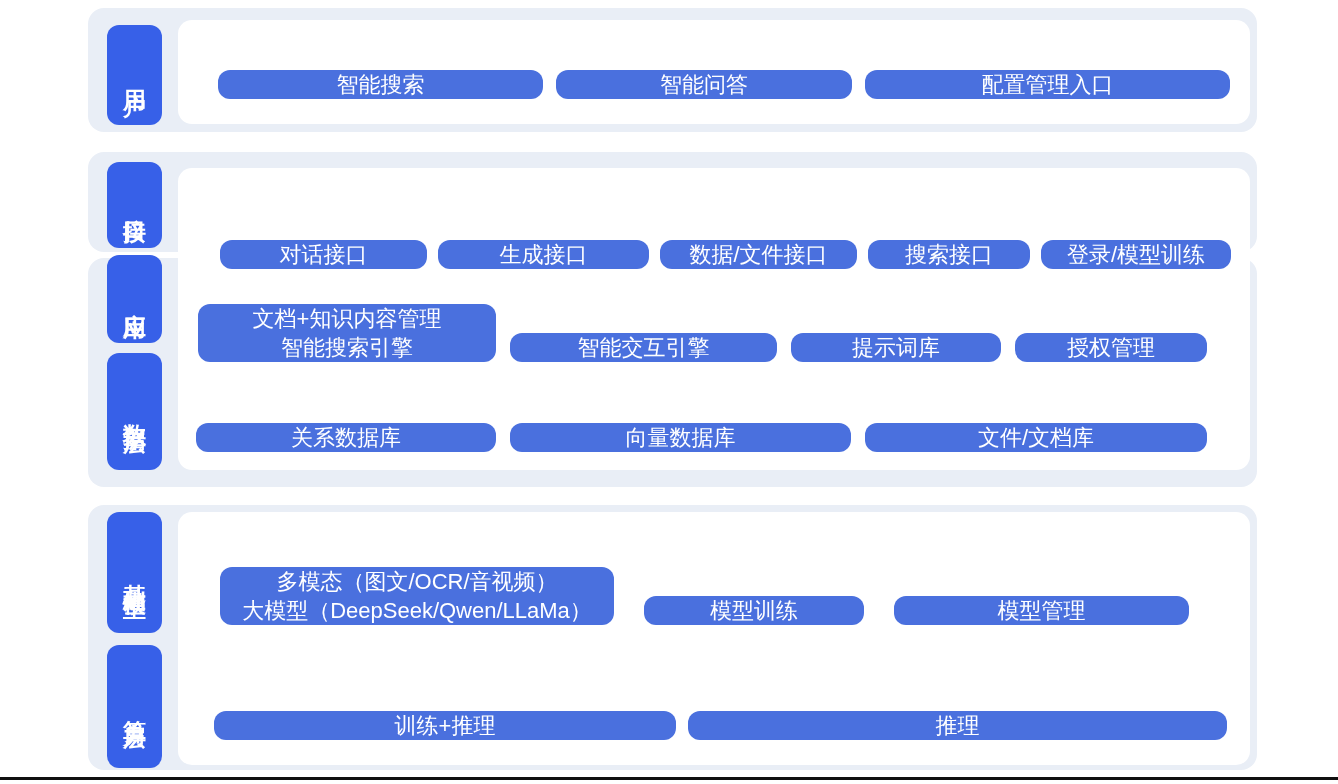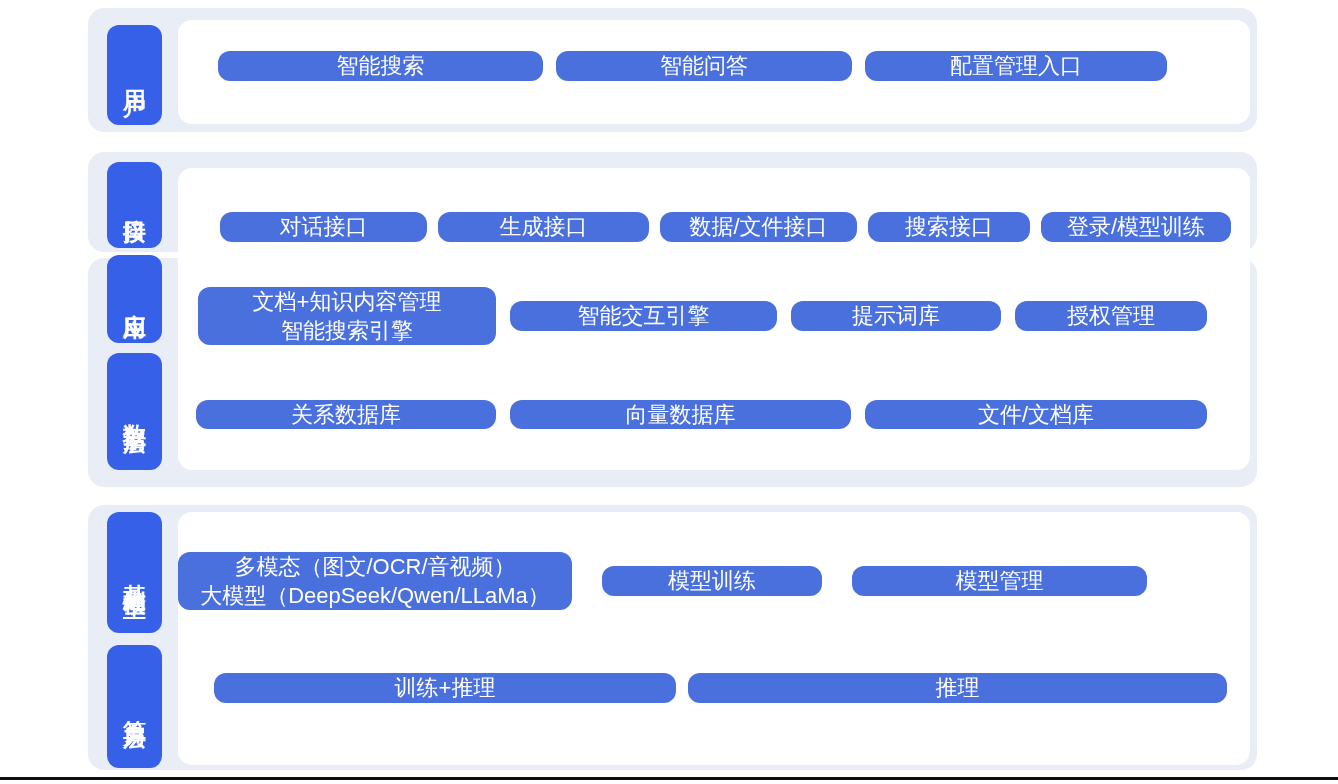--- a/index.html
+++ b/index.html
@@ -1,20 +1,20 @@
 <!DOCTYPE html>
 <html style="--band: #e9eef6; --btn: #4a70de; --label: #3760e8; --line: #101010;"><head>
 <meta charset="utf-8">
 <style>
   html,body{margin:0;padding:0;background:#ffffff;}
   body{font-family:"Liberation Sans","DejaVu Sans",sans-serif;}
   .canvas{position:relative;width:1338px;height:784px;background:#ffffff;overflow:hidden;}
   .band{position:absolute;left:88px;width:1169px;background:var(--band,#e9eef6);border-radius:16px;}
   .content{position:absolute;left:178px;width:1072px;background:#ffffff;border-radius:14px;}
-  .row{position:absolute;left:0;right:0;display:flex;align-items:center;}
+  .row{position:absolute;left:0;right:0;display:flex;align-items:flex-end;}
   .btn{flex:0 0 auto;display:flex;align-items:center;justify-content:center;
        background:var(--btn,#4a70de);color:#ffffff;border-radius:12px;
        font-size:22px;line-height:1.32;text-align:center;white-space:pre-line;}
   .label{position:absolute;left:107px;width:55px;background:var(--label,#3760e8);
          border-radius:12px;color:#ffffff;display:flex;align-items:center;justify-content:center;}
   .vtext{writing-mode:vertical-rl;text-orientation:upright;font-size:23px;font-weight:bold;
          letter-spacing:4px;line-height:1;}
   .baseline{position:absolute;left:0;width:1338px;height:3px;background:var(--line,#101010);}
 </style>
 </head>
@@ -24,21 +24,21 @@
 
   <div class="band" style="top:8px;height:124px"></div>
   <div class="band" style="top:152px;height:100px"></div>
   <div class="band" style="top:258px;height:229px"></div>
   <div class="band" style="top:505px;height:265px"></div>
 
   <div class="content" style="top:20px;height:104px">
     <div class="row" style="top:13px;height:66px;padding-left:40px;gap:13px">
       <div class="btn" style="width:325px">智能搜索</div>
       <div class="btn" style="width:296px">智能问答</div>
-      <div class="btn" style="width:302px">配置管理入口</div>
+      <div class="btn" style="width:365px">配置管理入口</div>
     </div>
   </div>
 
   <div class="content" style="top:168px;height:302px">
     <div class="row" style="top:17px;height:84px;padding-left:42px;gap:11px">
       <div class="btn" style="width:207px">对话接口</div>
       <div class="btn" style="width:211px">生成接口</div>
       <div class="btn" style="width:197px">数据/文件接口</div>
       <div class="btn" style="width:162px">搜索接口</div>
       <div class="btn" style="width:190px">登录/模型训练</div>
@@ -51,21 +51,21 @@
       <div class="btn" style="width:192px">授权管理</div>
     </div>
     <div class="row" style="top:209px;height:75px;padding-left:18px;gap:14px">
       <div class="btn" style="width:300px">关系数据库</div>
       <div class="btn" style="width:341px">向量数据库</div>
       <div class="btn" style="width:342px">文件/文档库</div>
     </div>
   </div>
 
   <div class="content" style="top:512px;height:253px">
-    <div class="row" style="top:25px;height:88px;gap:30px">
+    <div class="row" style="top:25px;height:88px;padding-left:42px;gap:30px">
       <div class="btn" style="width:394px">多模态（图文/OCR/音视频）
 大模型（DeepSeek/Qwen/LLaMa）</div>
       <div class="btn" style="width:220px">模型训练</div>
       <div class="btn" style="width:295px">模型管理</div>
     </div>
     <div class="row" style="top:124px;height:104px;padding-left:36px;gap:12px">
       <div class="btn" style="width:462px">训练+推理</div>
       <div class="btn" style="width:539px">推理</div>
     </div>
   </div>

